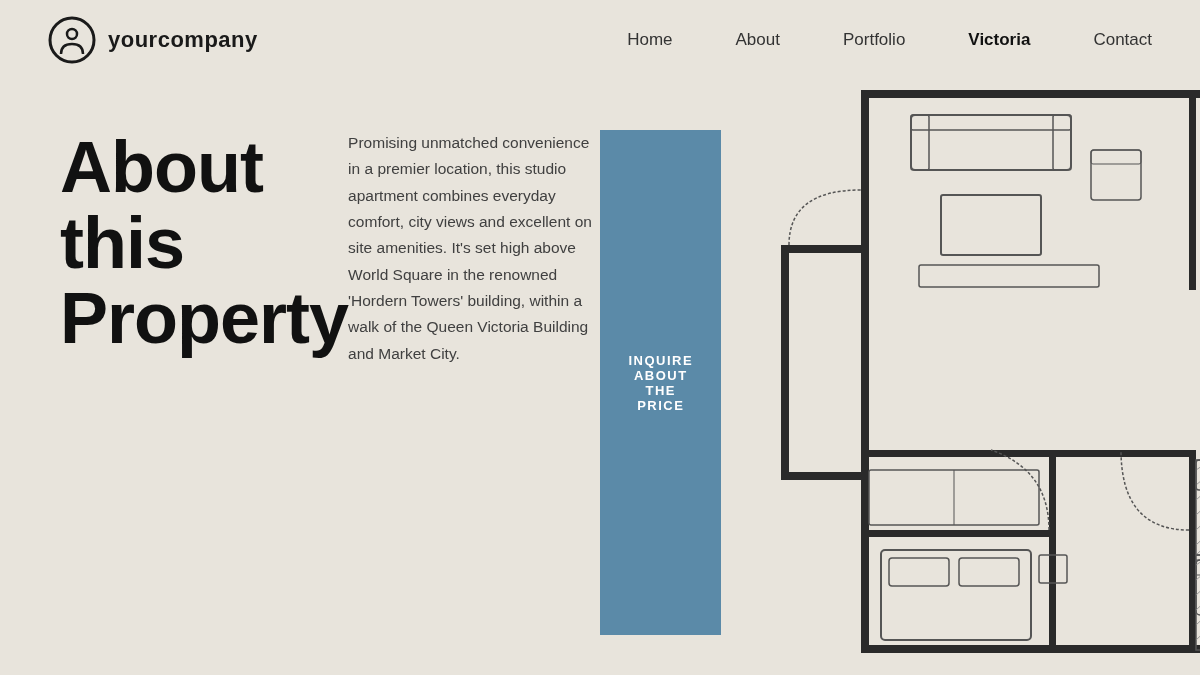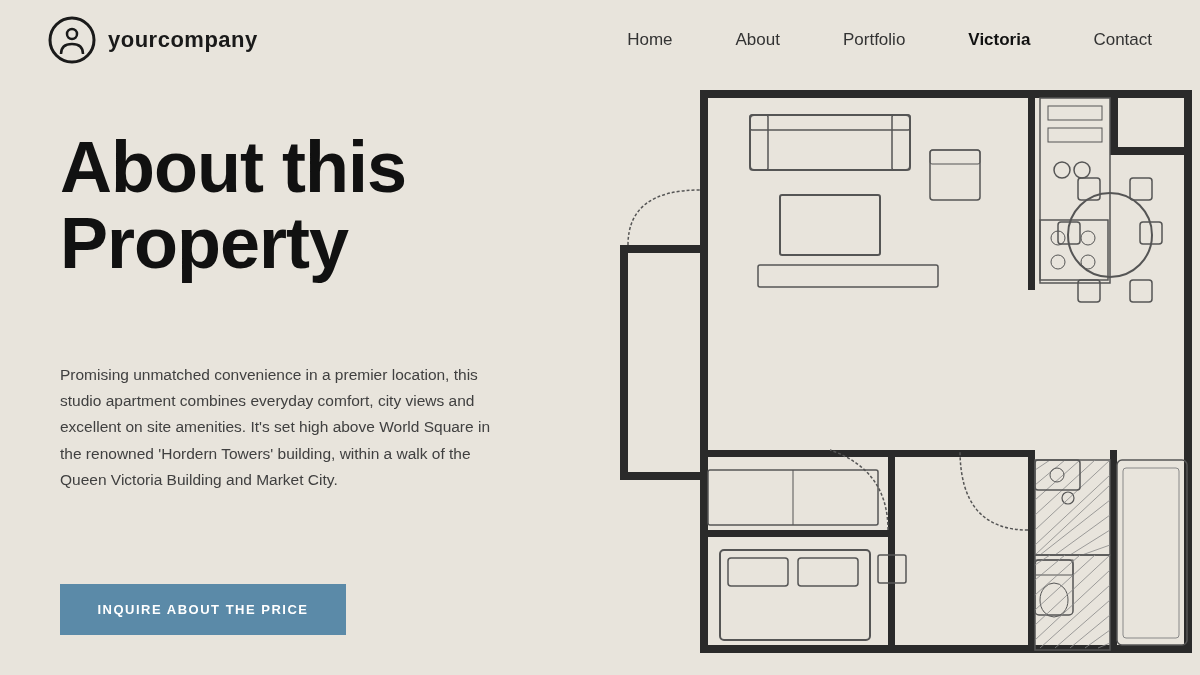--- a/index.html
+++ b/index.html
@@ -66,21 +66,20 @@
       display: flex;
       height: calc(675px - 80px);
       position: relative;
     }
 
     
     .left-panel {
       flex: 0 0 560px;
       padding: 50px 60px 40px 60px;
       display: flex;
-      flex-direction: column;
       justify-content: space-between;
     }
 
     .page-title {
       font-family: Arial, sans-serif;
       font-size: 72px;
       font-weight: 900;
       color: #111;
       line-height: 1.05;
       margin-bottom: 40px;

